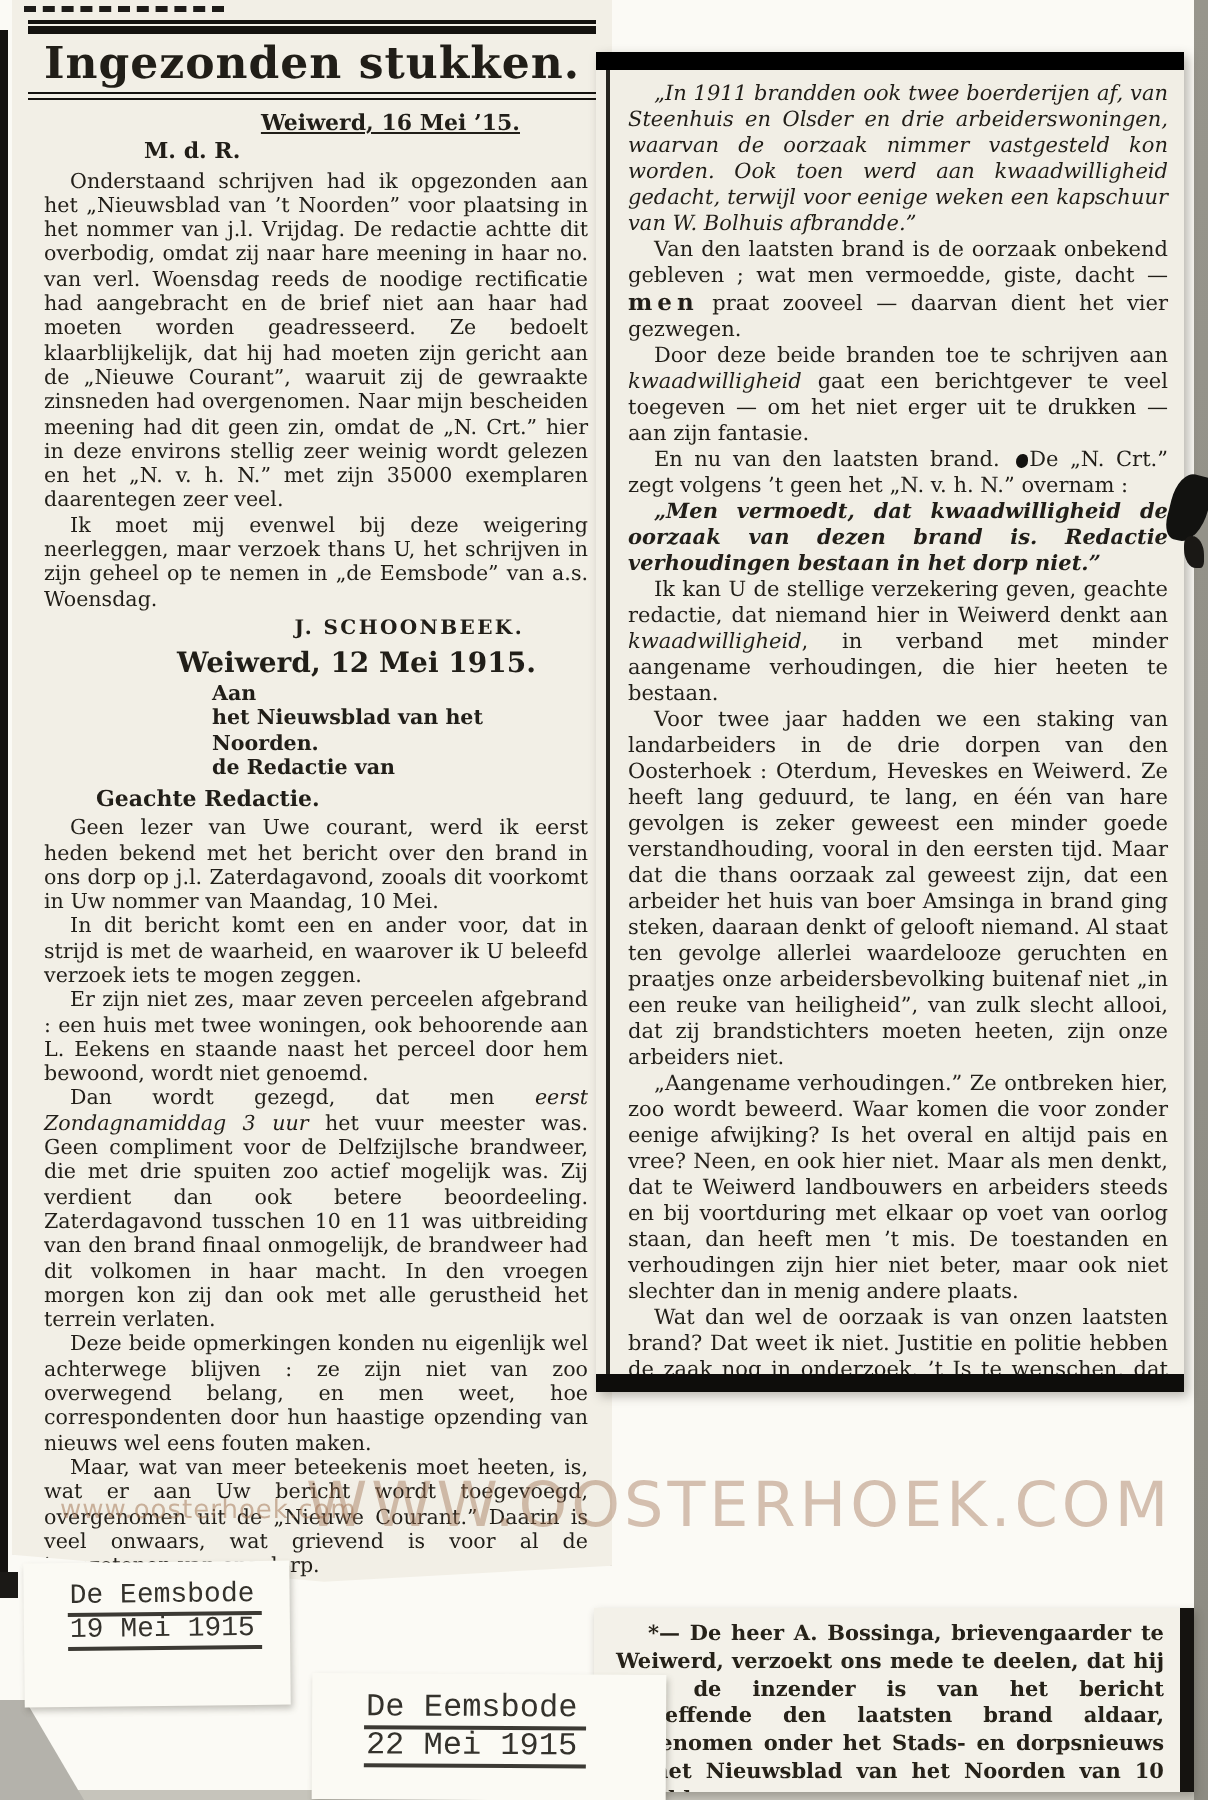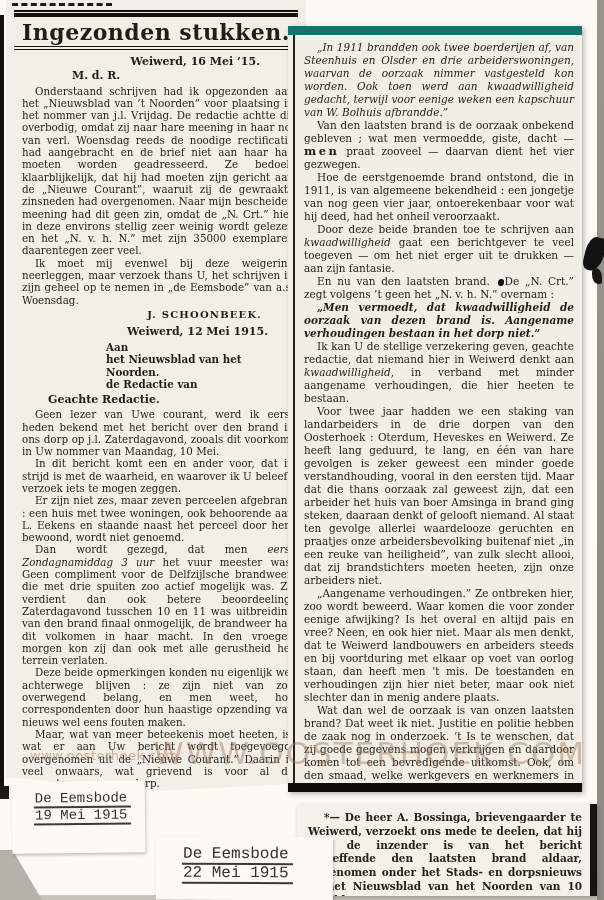--- a/index.html
+++ b/index.html
@@ -27,32 +27,32 @@
              clip-path:polygon(0 0,100% 0,100% 98.6%,52% 99.6%,0 97.9%);}
   .lc-head{margin:10px 8px 0 8px;}
   .rule-a{border-top:2px solid #14120f;margin-bottom:1px;}
   .rule-b{height:4px;background:#14120f;}
   .lc-title{font-size:22px;line-height:26px;margin:2px 0 1px;text-align:center;
             font-weight:bold;letter-spacing:.5px;}
   .rule-c{border-top:1.5px solid #14120f;margin-bottom:2px;}
   .rule-d{border-top:1.5px solid #14120f;}
   .lc-body{padding:0 12px 0 16px;font-size:10.3px;line-height:12.3px;text-align:justify;}
   .lc-body p{margin:0;text-indent:13px;}
-  .lc-dateline{text-align:right;padding-right:34px;font-weight:bold;font-size:11px;margin:6px 0 2px;}
+  .lc-dateline{text-align:right;padding-right:34px;font-weight:bold;font-size:11px;margin:6px 0 2px;text-decoration:underline;}
   .lc-mdr{padding-left:50px;font-weight:bold;font-size:11px;margin-bottom:2px;}
   .lc-closing{padding-left:26px;margin-top:1px;}
   .sig{font-weight:bold;letter-spacing:1.2px;font-size:10px;}
   .lc-sig{text-align:right;padding-right:32px;margin-top:3px;}
-  .lc-dateline2{text-align:right;padding-right:26px;font-weight:bold;font-size:11px;margin-top:5px;}
+  .lc-dateline2{text-align:right;padding-right:26px;font-weight:bold;font-size:14px;margin-top:5px;}
   .addr{text-align:left;padding-left:84px;font-weight:bold;line-height:12.6px;margin:2px 0 3px;}
   .lc-salut2{padding-left:26px;font-weight:bold;font-size:11px;margin:1px 0 2px;}
 
   
-  .clip-right{position:absolute;left:288px;top:26px;width:294px;height:766px;background:#f1eee5;
-              border-top:9px solid #0f766e;border-bottom:9px solid #0e0d0b;box-sizing:border-box;
+  .clip-right{position:absolute;left:298px;top:26px;width:294px;height:670px;background:#f1eee5;
+              border-top:9px solid #000000;border-bottom:9px solid #0e0d0b;box-sizing:border-box;
               box-shadow:2px 2px 5px rgba(60,55,45,.35);z-index:5;overflow:hidden;}
   .rc-rule{position:absolute;left:5px;top:0;bottom:0;width:2px;background:#26241f;}
   .rc-body{padding:6px 8px 0 16px;font-size:10.5px;line-height:13px;text-align:justify;}
   .rc-body p{margin:0;text-indent:13px;}
   .quote-italic{font-style:italic;}
   .quote-bold{font-style:italic;font-weight:bold;}
   .spaced{letter-spacing:2.5px;font-weight:bold;font-size:11.5px;}
   .inkblot{display:inline-block;width:6px;height:7px;background:#131210;border-radius:60% 40% 55% 45%;
            vertical-align:middle;margin:0 1px 0 2px;}
 
@@ -115,24 +115,23 @@
       <p>Deze beide opmerkingen konden nu eigenlijk wel achterwege blijven : ze zijn niet van zoo overwegend belang, en men weet, hoe correspondenten door hun haastige opzending van nieuws wel eens fouten maken.</p>
       <p>Maar, wat van meer beteekenis moet heeten, is, wat er aan Uw bericht wordt toegevoegd, overgenomen uit de „Nieuwe Courant.” Daarin is veel onwaars, wat grievend is voor al de ingezetenen van ons dorp.</p>
     </div>
   </div>
 
   <div class="clip-right">
     <div class="rc-rule"></div>
     <div class="rc-body">
       <p class="quote-italic">„In 1911 brandden ook twee boerderijen af, van Steenhuis en Olsder en drie arbeiderswoningen, waarvan de oorzaak nimmer vastgesteld kon worden. Ook toen werd aan kwaadwilligheid gedacht, terwijl voor eenige weken een kapschuur van W. Bolhuis afbrandde.”</p>
       <p><span>Van den laatsten brand is de oorzaak onbekend gebleven ; wat men vermoedde, giste, dacht — </span><span class="spaced">men</span><span> praat zooveel — daarvan dient het vier gezwegen.</span></p>
-      <p>Hoe de eerstgenoemde brand ontstond, die in 1911, is van algemeene bekendheid : een jongetje van nog geen vier jaar, ontoerekenbaar voor wat hij deed, had het onheil veroorzaakt.</p>
       <p><span>Door deze beide branden toe te schrijven aan </span><em>kwaadwilligheid</em><span> gaat een berichtgever te veel toegeven — om het niet erger uit te drukken — aan zijn fantasie.</span></p>
       <p><span>En nu van den laatsten brand. </span><span class="inkblot"></span><span>De „N. Crt.” zegt volgens ’t geen het „N. v. h. N.” overnam :</span></p>
-      <p class="quote-bold">„Men vermoedt, dat kwaadwilligheid de oorzaak van dezen brand is. Aangename verhoudingen bestaan in het dorp niet.”</p>
+      <p class="quote-bold">„Men vermoedt, dat kwaadwilligheid de oorzaak van dezen brand is. Redactie verhoudingen bestaan in het dorp niet.”</p>
       <p><span>Ik kan U de stellige verzekering geven, geachte redactie, dat niemand hier in Weiwerd denkt aan </span><em>kwaadwilligheid</em><span>, in verband met minder aangename verhoudingen, die hier heeten te bestaan.</span></p>
       <p>Voor twee jaar hadden we een staking van landarbeiders in de drie dorpen van den Oosterhoek : Oterdum, Heveskes en Weiwerd. Ze heeft lang geduurd, te lang, en één van hare gevolgen is zeker geweest een minder goede verstandhouding, vooral in den eersten tijd. Maar dat die thans oorzaak zal geweest zijn, dat een arbeider het huis van boer Amsinga in brand ging steken, daaraan denkt of gelooft niemand. Al staat ten gevolge allerlei waardelooze geruchten en praatjes onze arbeidersbevolking buitenaf niet „in een reuke van heiligheid”, van zulk slecht allooi, dat zij brandstichters moeten heeten, zijn onze arbeiders niet.</p>
       <p>„Aangename verhoudingen.” Ze ontbreken hier, zoo wordt beweerd. Waar komen die voor zonder eenige afwijking? Is het overal en altijd pais en vree? Neen, en ook hier niet. Maar als men denkt, dat te Weiwerd landbouwers en arbeiders steeds en bij voortduring met elkaar op voet van oorlog staan, dan heeft men ’t mis. De toestanden en verhoudingen zijn hier niet beter, maar ook niet slechter dan in menig andere plaats.</p>
       <p>Wat dan wel de oorzaak is van onzen laatsten brand? Dat weet ik niet. Justitie en politie hebben de zaak nog in onderzoek. ’t Is te wenschen, dat zij goede gegevens mogen verkrijgen en daardoor komen tot een bevredigende uitkomst. Ook, om den smaad, welke werkgevers en werknemers in ons dorp wordt aangedaan, weg te nemen.</p>
 
     </div>
   </div>
 
   <div class="top-dashes"></div>
   <div class="lc-left-bar"></div>

